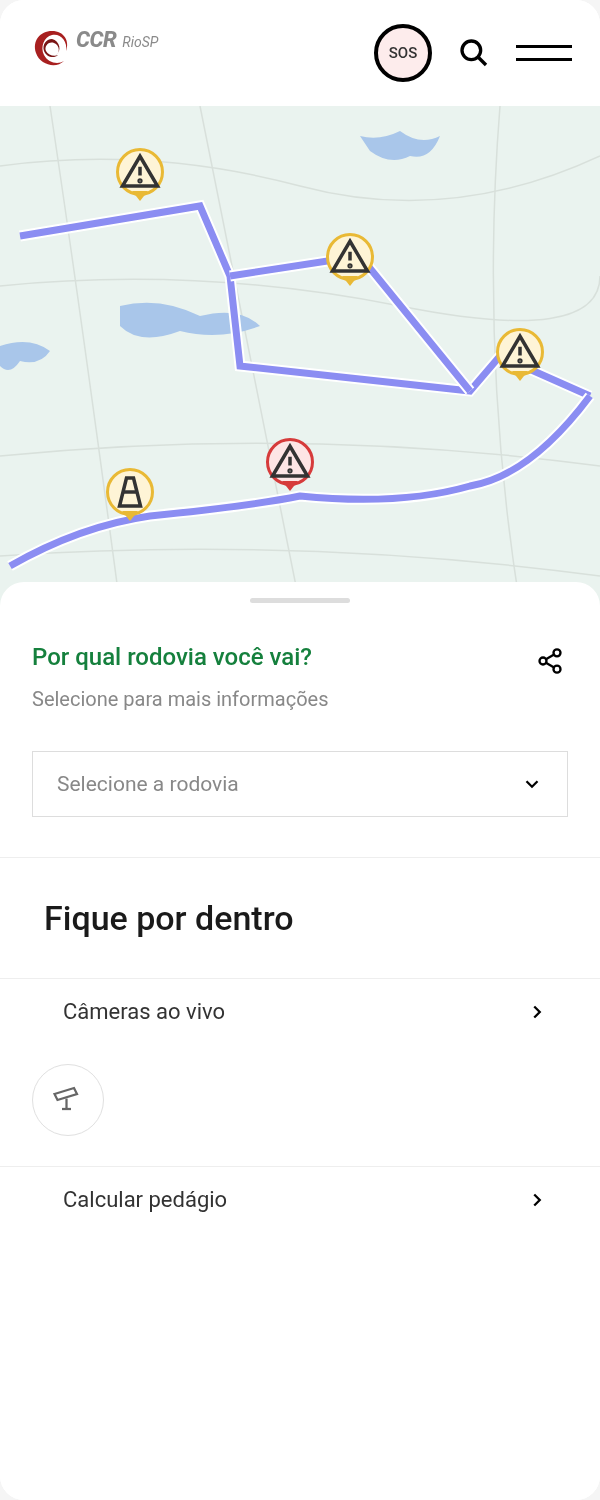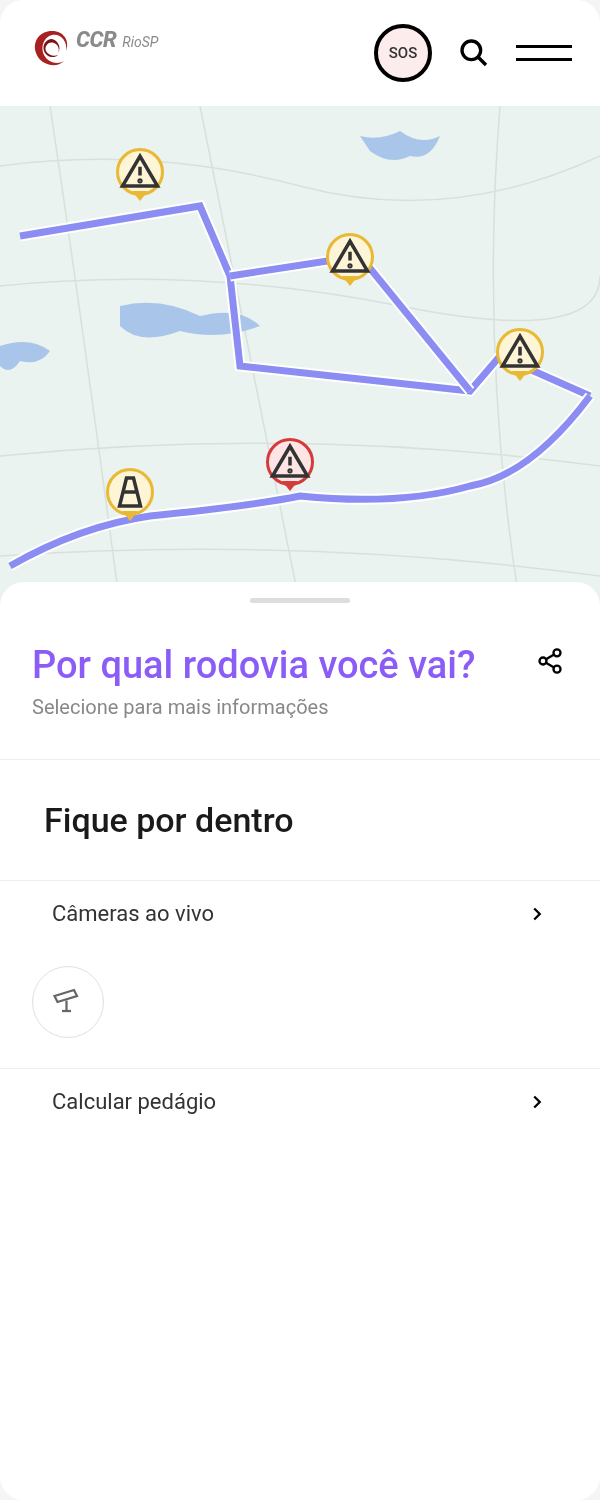--- a/index.html
+++ b/index.html
@@ -154,23 +154,23 @@
     .section {
       padding: 0 32px;
     }
     .title-row {
       display: flex;
       align-items: flex-start;
       justify-content: space-between;
       margin-bottom: 8px;
     }
     .title {
-      font-size: 38px;
+      font-size: 24px;
       font-weight: 500;
-      color: #8b5cf6;
+      color: #15803d;
     }
     .subtitle {
       font-size: 20px;
       color: #888;
       margin-bottom: 40px;
     }
     .share-btn {
       width: 36px;
       height: 36px;
       cursor: pointer;
@@ -201,20 +201,21 @@
       font-weight: 500;
       color: #1a1a1a;
       padding: 40px 32px 40px 44px;
     }
     .list-item {
       padding: 20px 52px;
       display: flex;
       align-items: center;
       justify-content: space-between;
       cursor: pointer;
+      margin-left: 11px;
     }
     .list-item-label {
       font-size: 22px;
       color: #333;
     }
     .icon-circle {
       width: 72px;
       height: 72px;
       border-radius: 50%;
       border: 1px solid #e0e0e0;
@@ -341,20 +342,26 @@
             <circle cx="18" cy="5" r="3"></circle>
             <circle cx="6" cy="12" r="3"></circle>
             <circle cx="18" cy="19" r="3"></circle>
             <line x1="8.5" y1="10.5" x2="15.5" y2="6.5"></line>
             <line x1="8.5" y1="13.5" x2="15.5" y2="17.5"></line>
           </svg>
         </div>
       </div>
       <div class="subtitle">Selecione para mais informações</div>
 
+      <div class="select">
+        <span class="select-text">Selecione a rodovia</span>
+        <svg width="22" height="22" viewBox="0 0 24 24" fill="none" stroke="#000" stroke-width="2.5">
+          <polyline points="6 9 12 15 18 9"></polyline>
+        </svg>
+      </div>
     </div>
 
     <div class="divider"></div>
 
     <div class="section-heading">Fique por dentro</div>
 
     <div class="divider"></div>
 
     <div class="list-item">
       <span class="list-item-label">Câmeras ao vivo</span>

